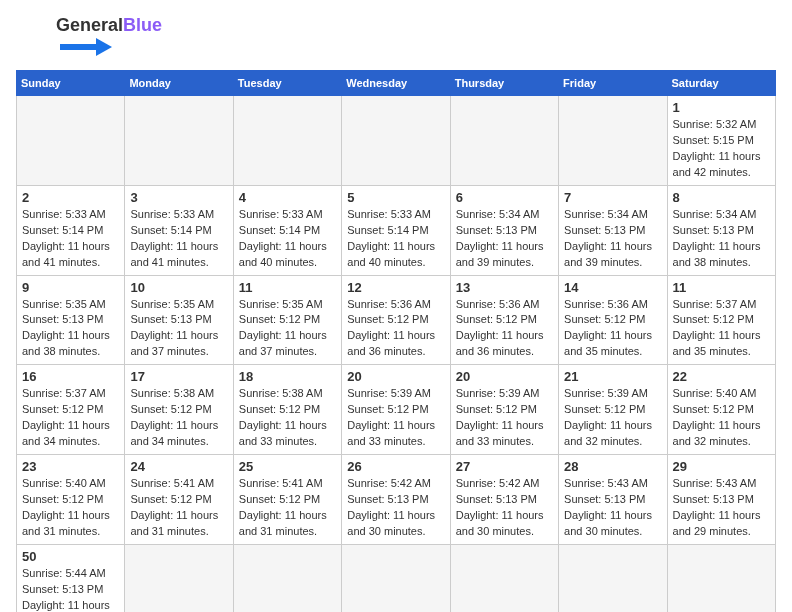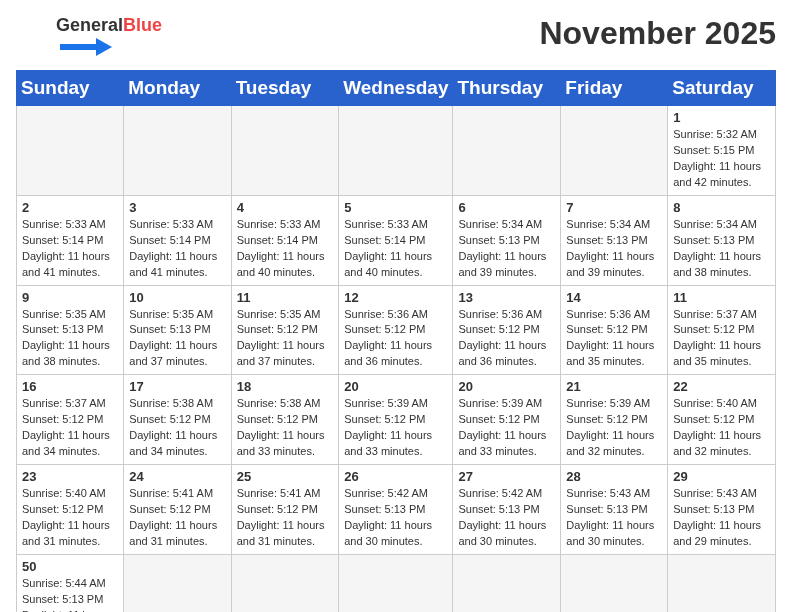--- a/index.html
+++ b/index.html
@@ -43,21 +43,21 @@
       margin-top: 4px;
     }
     .calendar {
       width: 100%;
       border-collapse: collapse;
       border: 1px solid #ccc;
     }
     .calendar th {
       background-color: #2962cc;
       color: #fff;
-      font-size: 19px;
+      font-size: 11px;
       font-weight: bold;
       padding: 6px 4px;
       text-align: left;
       border: 1px solid #2962cc;
     }
     .calendar td {
       border: 1px solid #ccc;
       vertical-align: top;
       padding: 4px 5px;
       width: calc(100%/7);
@@ -82,31 +82,30 @@
       line-height: 1.45;
     }
   </style>
 </head>
 <body>
 
 <div class="header-area">
   <div class="logo">
     <div style="display:flex; align-items:center;">
       <span class="logo-text">General</span>
-      <span class="logo-text" style="color:#ef4444;">Blue</span>
+      <span class="logo-text" style="color:#8b5cf6;">Blue</span>
     </div>
     <div style="display:flex; align-items:center; margin-top:2px; margin-left:4px;">
       <svg width="52" height="22" viewBox="0 0 52 22">
         <rect x="0" y="8" width="36" height="6" fill="#1a73e8"></rect>
         <polygon points="36,2 52,11 36,20" fill="#1a73e8"></polygon>
       </svg>
     </div>
   </div>
   <div class="title-area">
-    <div class="month-title">November 2025</div>
   </div>
 </div>
 
 <table class="calendar">
   <thead>
     <tr>
       <th>Sunday</th>
       <th>Monday</th>
       <th>Tuesday</th>
       <th>Wednesday</th>

